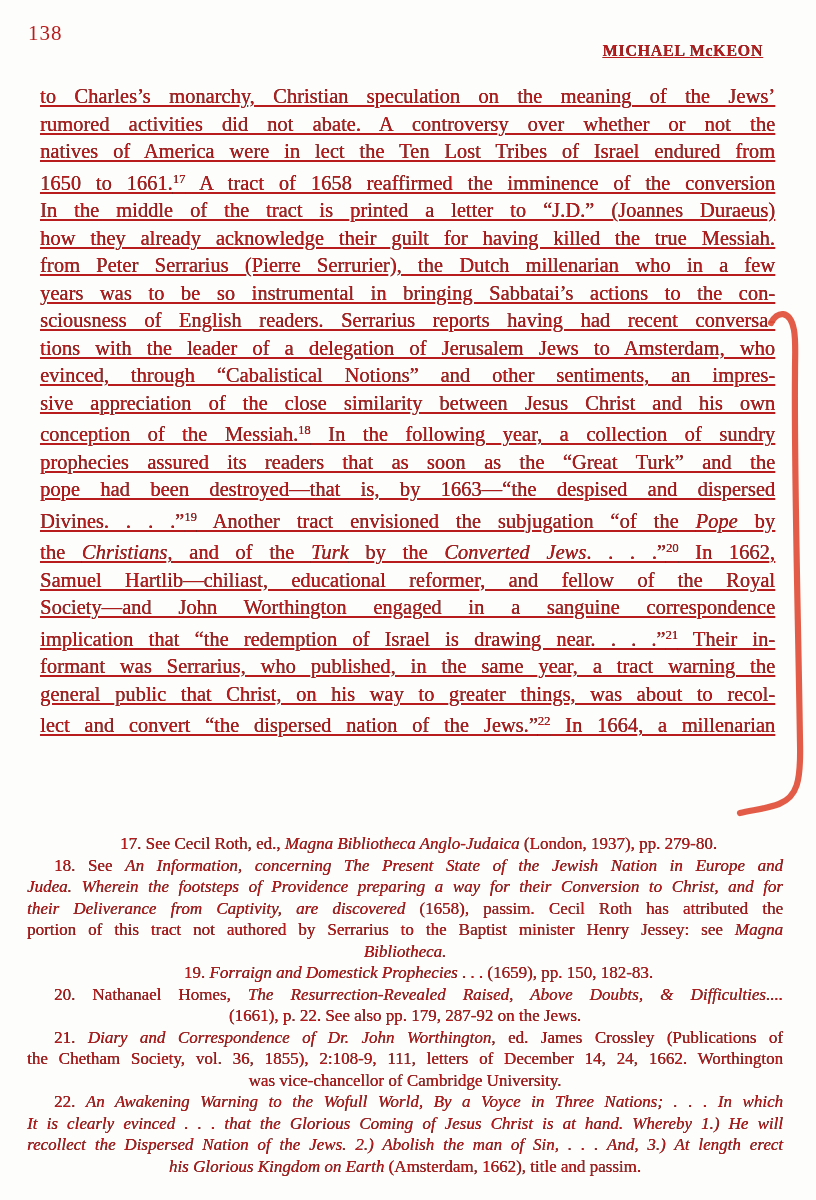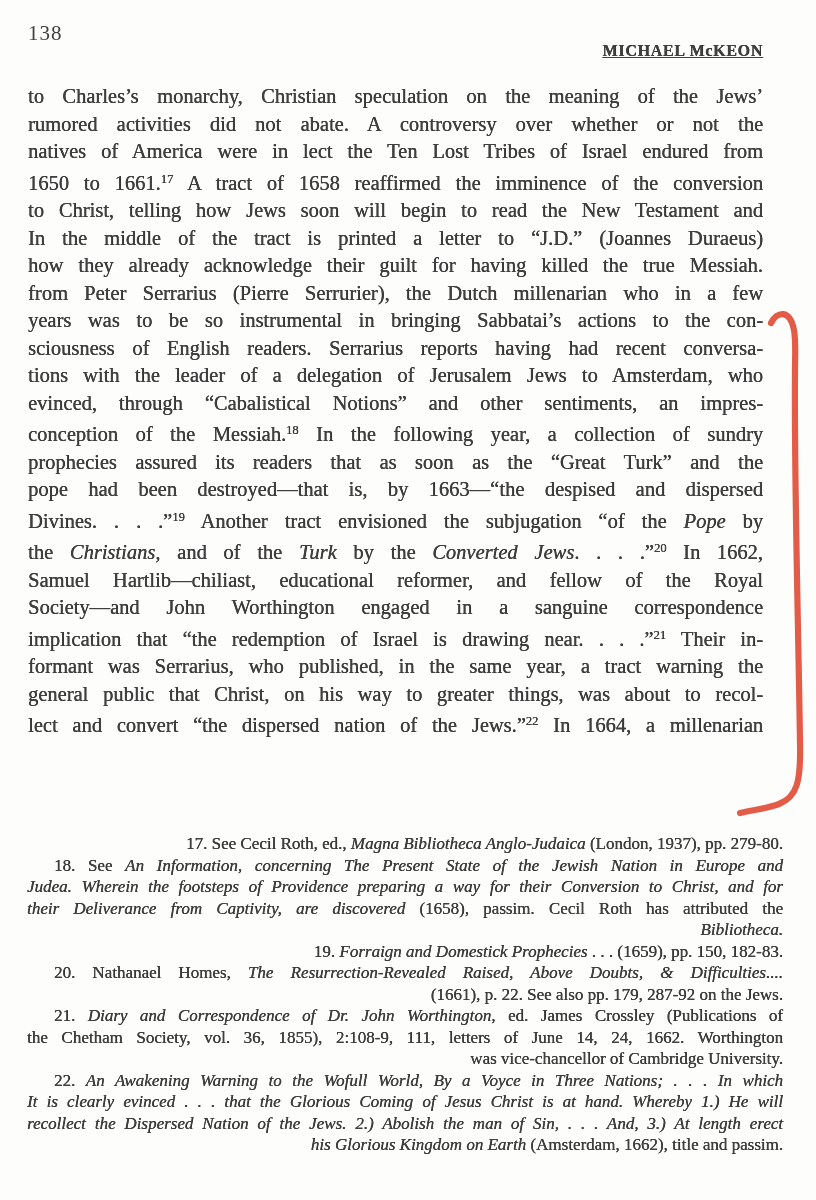--- a/index.html
+++ b/index.html
@@ -1,41 +1,42 @@
 <!DOCTYPE html>
 <html><head>
 <meta charset="utf-8">
 <style>
   html,body { margin:0; padding:0; background:#e8e8e8; }
   .page {
     position:relative; width:816px; height:1200px; margin:0 auto;
     background:#fdfdfb; overflow:hidden;
-    font-family:"Liberation Serif", serif; color:#404040;
+    font-family:"Liberation Serif", serif; color:#b91c1c;
   }
   .pagenum {
     position:absolute; left:28px; top:21px;
     font-size:21px; letter-spacing:1px;
   }
   .author {
     position:absolute; right:53px; top:42px;
     font-size:16px; font-weight:bold; letter-spacing:0.7px;
     text-shadow:0.2px 0 0 #171412;
     text-decoration:underline;
   }
   .body-block {
-    position:absolute; left:28px; top:83px; width:735px;
+    position:absolute; left:40px; top:83px; width:735px;
     font-size:20.5px; line-height:27.5px;
     text-shadow:0.25px 0 0 #171412;
+    text-decoration:underline;
   }
   .fn-block {
     position:absolute; left:27px; top:833px; width:756px;
     font-size:17px; line-height:21.5px;
     text-shadow:0.2px 0 0 #171412;
   }
-  .line, .fline { text-align:right; }
+  .line, .fline { text-align:center; }
   .just { text-align:justify; text-align-last:justify; }
   .ind  { padding-left:27px; }
   .it   { font-style:italic; }
   .sup  { font-size:12.5px; vertical-align:7px; }
   .bracket-svg {
     position:absolute; left:0; top:0; pointer-events:none;
     filter:blur(0.3px);
   }
 </style>
 </head>
@@ -44,28 +45,28 @@
 <div class="page">
 
   <div class="pagenum">138</div>
   <div class="author">MICHAEL McKEON</div>
 
   <div class="body-block">
       <div class="line just"><span>to Charles’s monarchy, Christian speculation on the meaning of the Jews’</span></div>
       <div class="line just"><span>rumored activities did not abate. A controversy over whether or not the</span></div>
       <div class="line just"><span>natives of America were in lect the Ten Lost Tribes of Israel endured from</span></div>
       <div class="line just"><span>1650 to 1661.</span><span class="sup">17</span><span> A tract of 1658 reaffirmed the imminence of the conversion</span></div>
-      <div class="line just"><span>to Christ, telling how Jews soon will begin to read the New Testament and</span></div>
       <div class="line just"><span>In the middle of the tract is printed a letter to “J.D.” (Joannes Duraeus)</span></div>
       <div class="line just"><span>how they already acknowledge their guilt for having killed the true Messiah.</span></div>
       <div class="line just"><span>from Peter Serrarius (Pierre Serrurier), the Dutch millenarian who in a few</span></div>
       <div class="line just"><span>years was to be so instrumental in bringing Sabbatai’s actions to the con-</span></div>
       <div class="line just"><span>sciousness of English readers. Serrarius reports having had recent conversa-</span></div>
       <div class="line just"><span>tions with the leader of a delegation of Jerusalem Jews to Amsterdam, who</span></div>
       <div class="line just"><span>evinced, through “Cabalistical Notions” and other sentiments, an impres-</span></div>
+      <div class="line just"><span>sive appreciation of the close similarity between Jesus Christ and his own</span></div>
       <div class="line just"><span>conception of the Messiah.</span><span class="sup">18</span><span> In the following year, a collection of sundry</span></div>
       <div class="line just"><span>prophecies assured its readers that as soon as the “Great Turk” and the</span></div>
       <div class="line just"><span>pope had been destroyed—that is, by 1663—“the despised and dispersed</span></div>
       <div class="line just"><span>Divines. . . .”</span><span class="sup">19</span><span> Another tract envisioned the subjugation “of the </span><span class="it">Pope</span><span> by</span></div>
       <div class="line just"><span>the </span><span class="it">Christians,</span><span> and of the </span><span class="it">Turk</span><span> by the </span><span class="it">Converted Jews</span><span>. . . .”</span><span class="sup">20</span><span> In 1662,</span></div>
       <div class="line just"><span>Samuel Hartlib—chiliast, educational reformer, and fellow of the Royal</span></div>
       <div class="line just"><span>Society—and John Worthington engaged in a sanguine correspondence</span></div>
       <div class="line just"><span>implication that “the redemption of Israel is drawing near. . . .”</span><span class="sup">21</span><span> Their in-</span></div>
       <div class="line just"><span>formant was Serrarius, who published, in the same year, a tract warning the</span></div>
       <div class="line just"><span>general public that Christ, on his way to greater things, was about to recol-</span></div>
@@ -73,32 +74,33 @@
     </div>
 
   <div class="fn-block">
       <div>
         <div class="fline ind"><span>17. See Cecil Roth, ed., </span><span class="it">Magna Bibliotheca Anglo-Judaica</span><span> (London, 1937), pp. 279-80.</span></div>
       </div>
       <div>
         <div class="fline just ind"><span>18. See </span><span class="it">An Information, concerning The Present State of the Jewish Nation in Europe and</span></div>
         <div class="fline just"><span class="it">Judea. Wherein the footsteps of Providence preparing a way for their Conversion to Christ, and for</span></div>
         <div class="fline just"><span class="it">their Deliverance from Captivity, are discovered</span><span> (1658), passim. Cecil Roth has attributed the</span></div>
+        <div class="fline just"><span>portion of this tract not authored by Serrarius to the Baptist minister Henry Jessey: see </span><span class="it">Magna</span></div>
         <div class="fline"><span class="it">Bibliotheca.</span></div>
       </div>
       <div>
         <div class="fline ind"><span>19. </span><span class="it">Forraign and Domestick Prophecies</span><span> . . . (1659), pp. 150, 182-83.</span></div>
       </div>
       <div>
         <div class="fline just ind"><span>20. Nathanael Homes, </span><span class="it">The Resurrection-Revealed Raised, Above Doubts, &amp; Difficulties....</span></div>
         <div class="fline"><span>(1661), p. 22. See also pp. 179, 287-92 on the Jews.</span></div>
       </div>
       <div>
         <div class="fline just ind"><span>21. </span><span class="it">Diary and Correspondence of Dr. John Worthington</span><span>, ed. James Crossley (Publications of</span></div>
-        <div class="fline just"><span>the Chetham Society, vol. 36, 1855), 2:108-9, 111, letters of June 14, 24, 1662. Worthington</span></div>
+        <div class="fline just"><span>the Chetham Society, vol. 36, 1855), 2:108-9, 111, letters of December 14, 24, 1662. Worthington</span></div>
         <div class="fline"><span>was vice-chancellor of Cambridge University.</span></div>
       </div>
       <div>
         <div class="fline just ind"><span>22. </span><span class="it">An Awakening Warning to the Wofull World, By a Voyce in Three Nations; . . . In which</span></div>
         <div class="fline just"><span class="it">It is clearly evinced . . . that the Glorious Coming of Jesus Christ is at hand. Whereby 1.) He will</span></div>
         <div class="fline just"><span class="it">recollect the Dispersed Nation of the Jews. 2.) Abolish the man of Sin, . . . And, 3.) At length erect</span></div>
         <div class="fline"><span class="it">his Glorious Kingdom on Earth</span><span> (Amsterdam, 1662), title and passim.</span></div>
       </div>
     </div>
 

